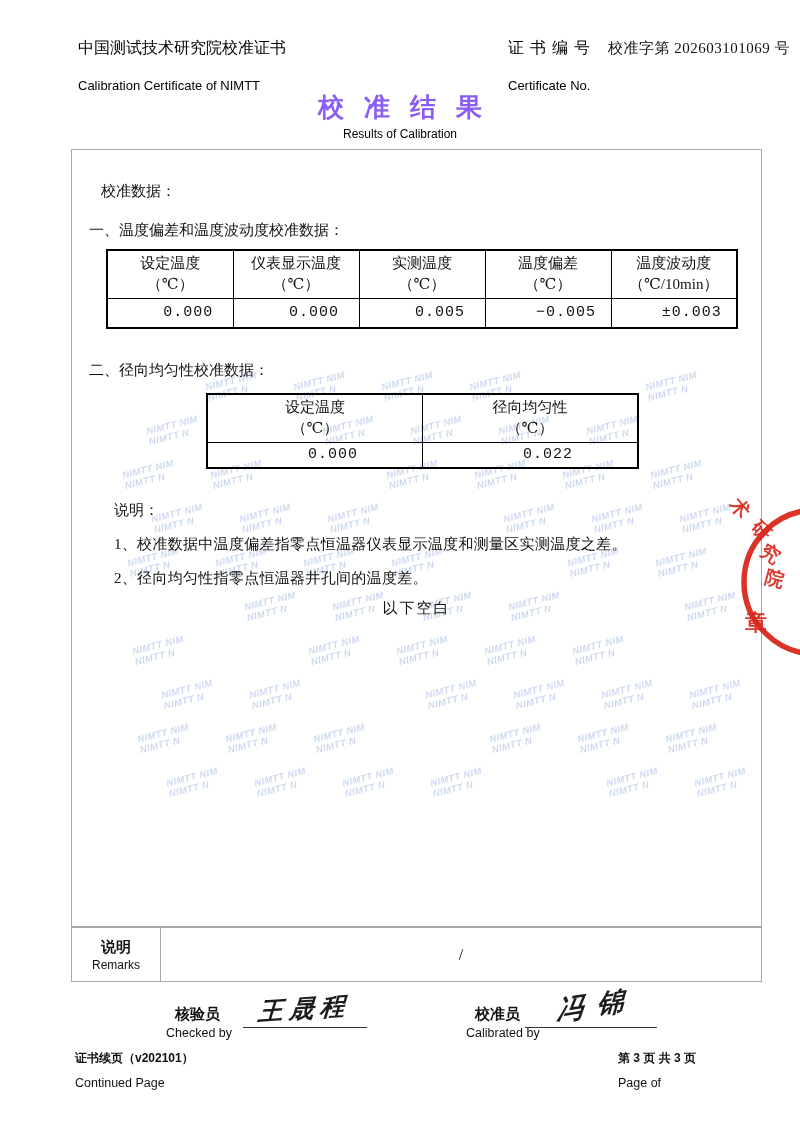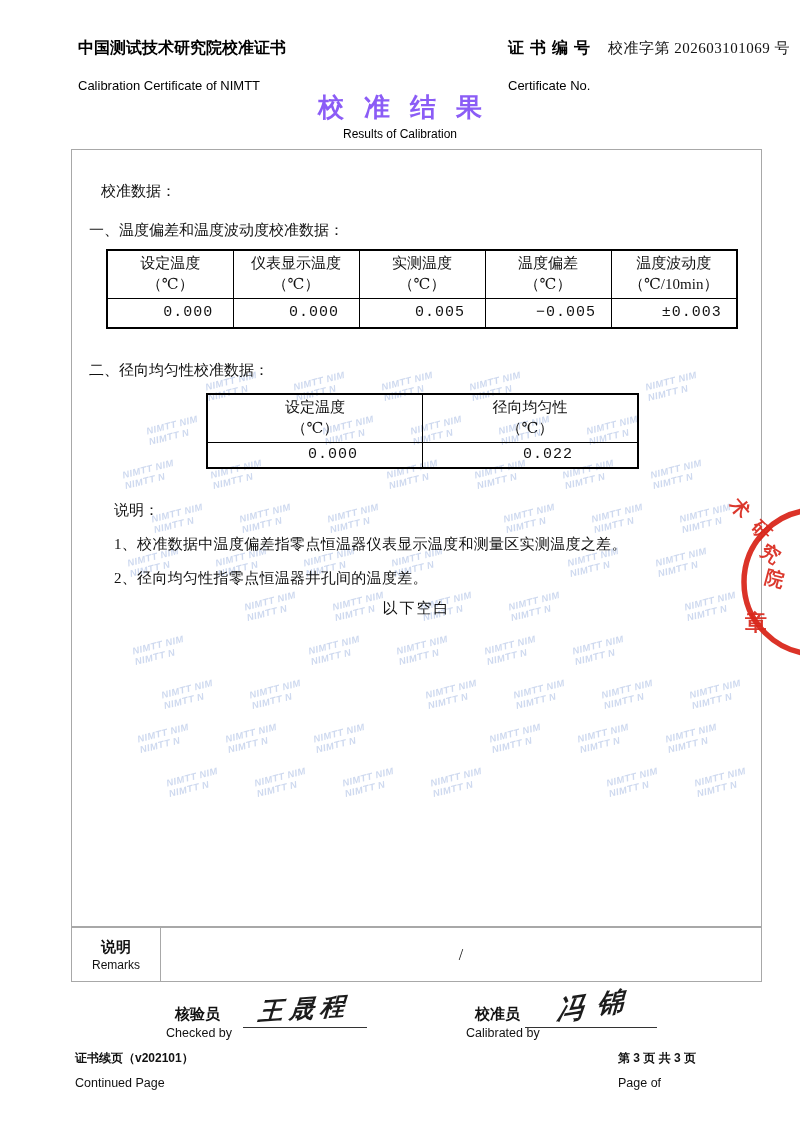--- a/index.html
+++ b/index.html
@@ -5,21 +5,21 @@
   * { margin:0; padding:0; box-sizing:border-box; }
   html,body { background:#ffffff; }
   #page {
     position:relative; width:800px; height:1131px; margin:0 auto;
     background:#ffffff; overflow:hidden;
     font-family:"Liberation Serif","DejaVu Serif",serif; color:#111;
   }
   
   .hdr-left  { position:absolute; left:78px;  top:38px; }
   .hdr-right { position:absolute; left:508px; top:38px; }
-  .hdr-cn  { font-family:"Liberation Sans",sans-serif; font-weight:bold; font-size:16px; color:#000; }
+  .hdr-cn  { font-family:"Liberation Sans",sans-serif; font-weight:normal; font-size:16px; color:#000; }
   .hdr-cn-spaced { letter-spacing:6px; }
   .hdr-en  { font-family:"Liberation Sans",sans-serif; font-size:13px; color:#000; margin-top:19px; }
   .certno-line { display:flex; align-items:baseline; }
   .certno-val { font-family:"Liberation Serif",serif; font-weight:normal; font-size:15px; margin-left:12px; letter-spacing:0.5px; }
   
   .title-cn {
     position:absolute; left:0; top:90px; width:100%; text-align:center;
     font-family:"Liberation Sans",sans-serif; font-weight:bold; font-size:26px;
     letter-spacing:20px; text-indent:20px; color:#8b5cf6;
   }

